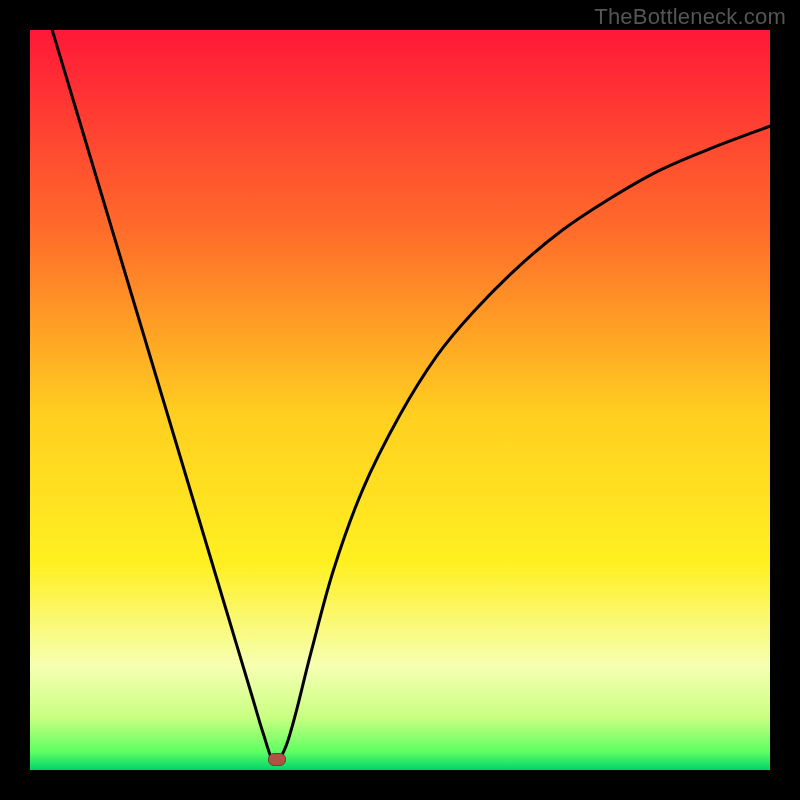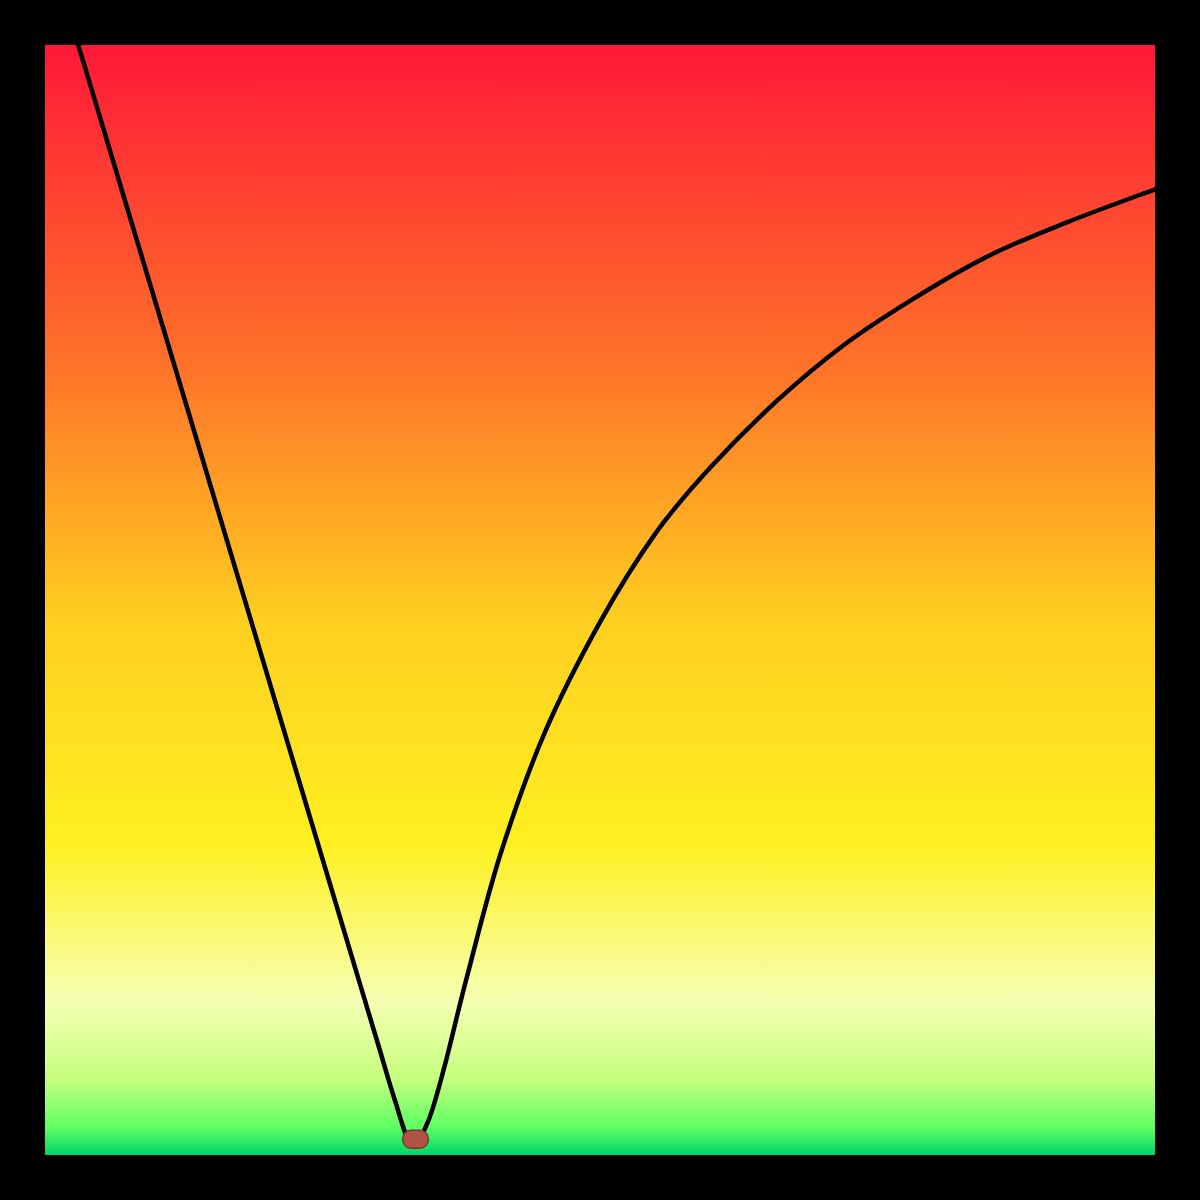--- a/index.html
+++ b/index.html
@@ -80,14 +80,15 @@
     </svg>
 
     <svg class="curve-svg" viewBox="0 0 740 740" preserveAspectRatio="none">
       <path id="curve-path" fill="none" stroke="#000" stroke-width="3" stroke-linejoin="round" stroke-linecap="round" d="M 22.2 0.0 C 25.9 12.3, 37.0 49.3, 44.4 74.0 C 51.8 98.7, 59.2 123.3, 66.6 148.0 C 74.0 172.7, 81.4 197.3, 88.8 222.0 C 96.2 246.7, 103.6 271.3, 111.0 296.0 C 118.4 320.7, 125.8 345.3, 133.2 370.0 C 140.6 394.7, 148.0 419.3, 155.4 444.0 C 162.8 468.7, 170.2 493.3, 177.6 518.0 C 185.0 542.7, 192.4 567.3, 199.8 592.0 C 207.2 616.7, 216.4 647.5, 222.0 666.0 C 227.6 684.5, 229.4 691.9, 233.1 703.0 C 236.8 714.1, 240.5 730.1, 244.2 732.6 C 247.9 735.1, 251.6 726.4, 255.3 717.8 C 259.0 709.2, 262.1 696.8, 266.4 680.8 C 270.7 664.8, 275.0 645.0, 281.2 621.6 C 287.4 598.2, 294.8 567.3, 303.4 540.2 C 312.0 513.1, 321.9 484.7, 333.0 458.8 C 344.1 432.9, 357.7 407.0, 370.0 384.8 C 382.3 362.6, 394.7 342.9, 407.0 325.6 C 419.3 308.3, 430.4 296.0, 444.0 281.2 C 457.6 266.4, 473.6 250.4, 488.4 236.8 C 503.2 223.2, 518.0 210.9, 532.8 199.8 C 547.6 188.7, 561.2 180.1, 577.2 170.2 C 593.2 160.3, 611.7 149.2, 629.0 140.6 C 646.3 132.0, 662.3 125.8, 680.8 118.4 C 699.3 111.0, 730.1 99.9, 740.0 96.2"></path>
     </svg>
 
     <div class="marker" id="marker" style="left: 237.68px; top: 722.66px; width: 16px; height: 11px;"></div>
 
   </div>
 
+  <div class="watermark">TheBottleneck.com</div>
 
 </div>
 
 </body></html>

